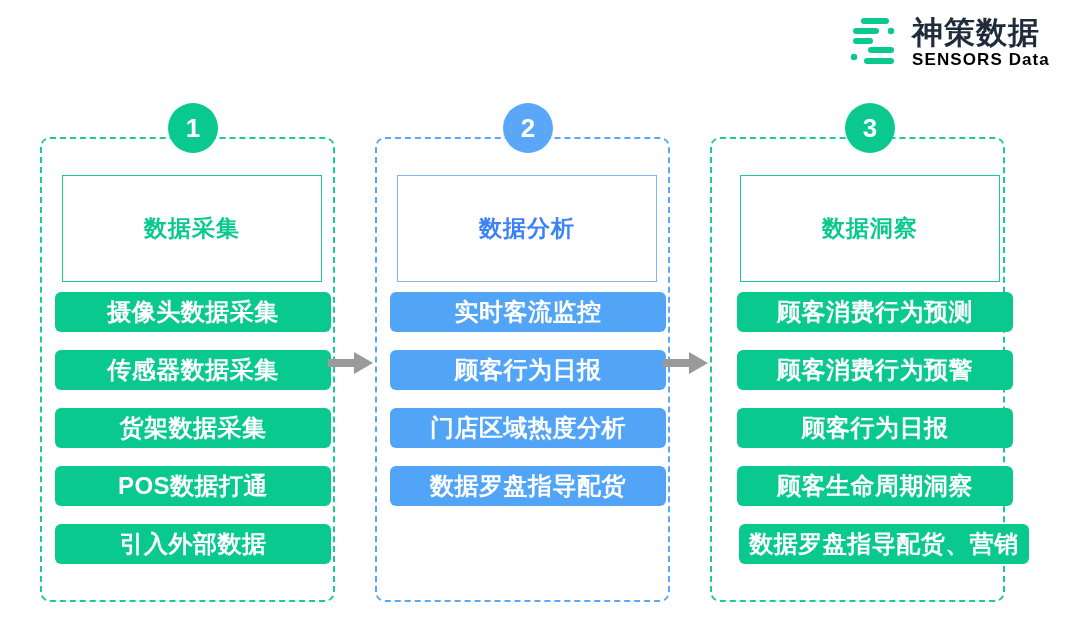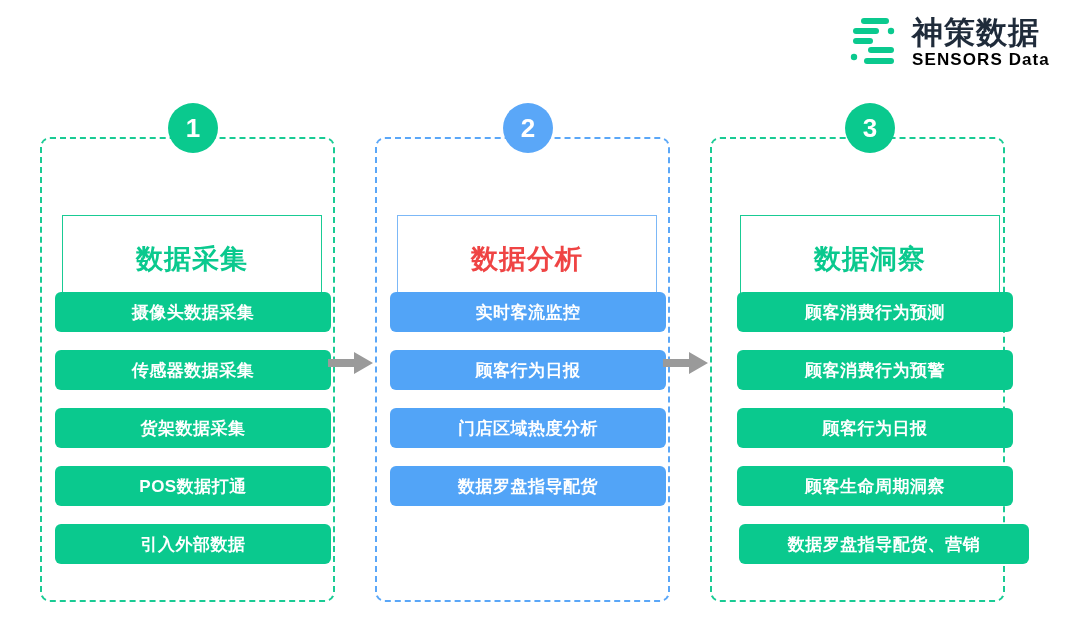--- a/index.html
+++ b/index.html
@@ -92,36 +92,35 @@
   .badge.blue { background: #5aa7f8; }
   #badge-1 { left: 168px; }
   #badge-2 { left: 503px; }
   #badge-3 { left: 845px; }
 
   
   .head-box {
     position: absolute;
     top: 175px;
     width: 260px;
-    height: 88px;
+    height: 107px;
     box-sizing: border-box;
     border: 1.6px solid #19cb94;
     background: #ffffff;
     display: flex;
     align-items: center;
     justify-content: center;
-    font-size: 27px;
+    font-size: 23px;
     font-weight: bold;
     color: #0ac98e;
     letter-spacing: 1px;
-    margin-top: 40px;
   }
   .head-box.blue {
     border-color: #7cb8f7;
-    color: #ef4444;
+    color: #3b82f6;
   }
   #head-1 { left: 62px; }
   #head-2 { left: 397px; }
   #head-3 { left: 740px; }
 
   
   .pill-list {
     position: absolute;
     top: 292px;
     width: 276px;
@@ -131,21 +130,21 @@
   }
   #list-1 { left: 55px; }
   #list-2 { left: 390px; }
   #list-3 { left: 723px; width: 290px; }
 
   .pill {
     height: 40px;
     border-radius: 6px;
     background: #0ac98e;
     color: #ffffff;
-    font-size: 17px;
+    font-size: 24px;
     font-weight: bold;
     display: flex;
     align-items: center;
     justify-content: center;
     letter-spacing: 0.5px;
     white-space: nowrap;
   }
   .pill.blue { background: #52a4f7; }
   #list-3 .pill { width: 276px; margin-left: 14px; }
   #list-3 .pill.wide { width: 290px; margin-left: 16px; }

